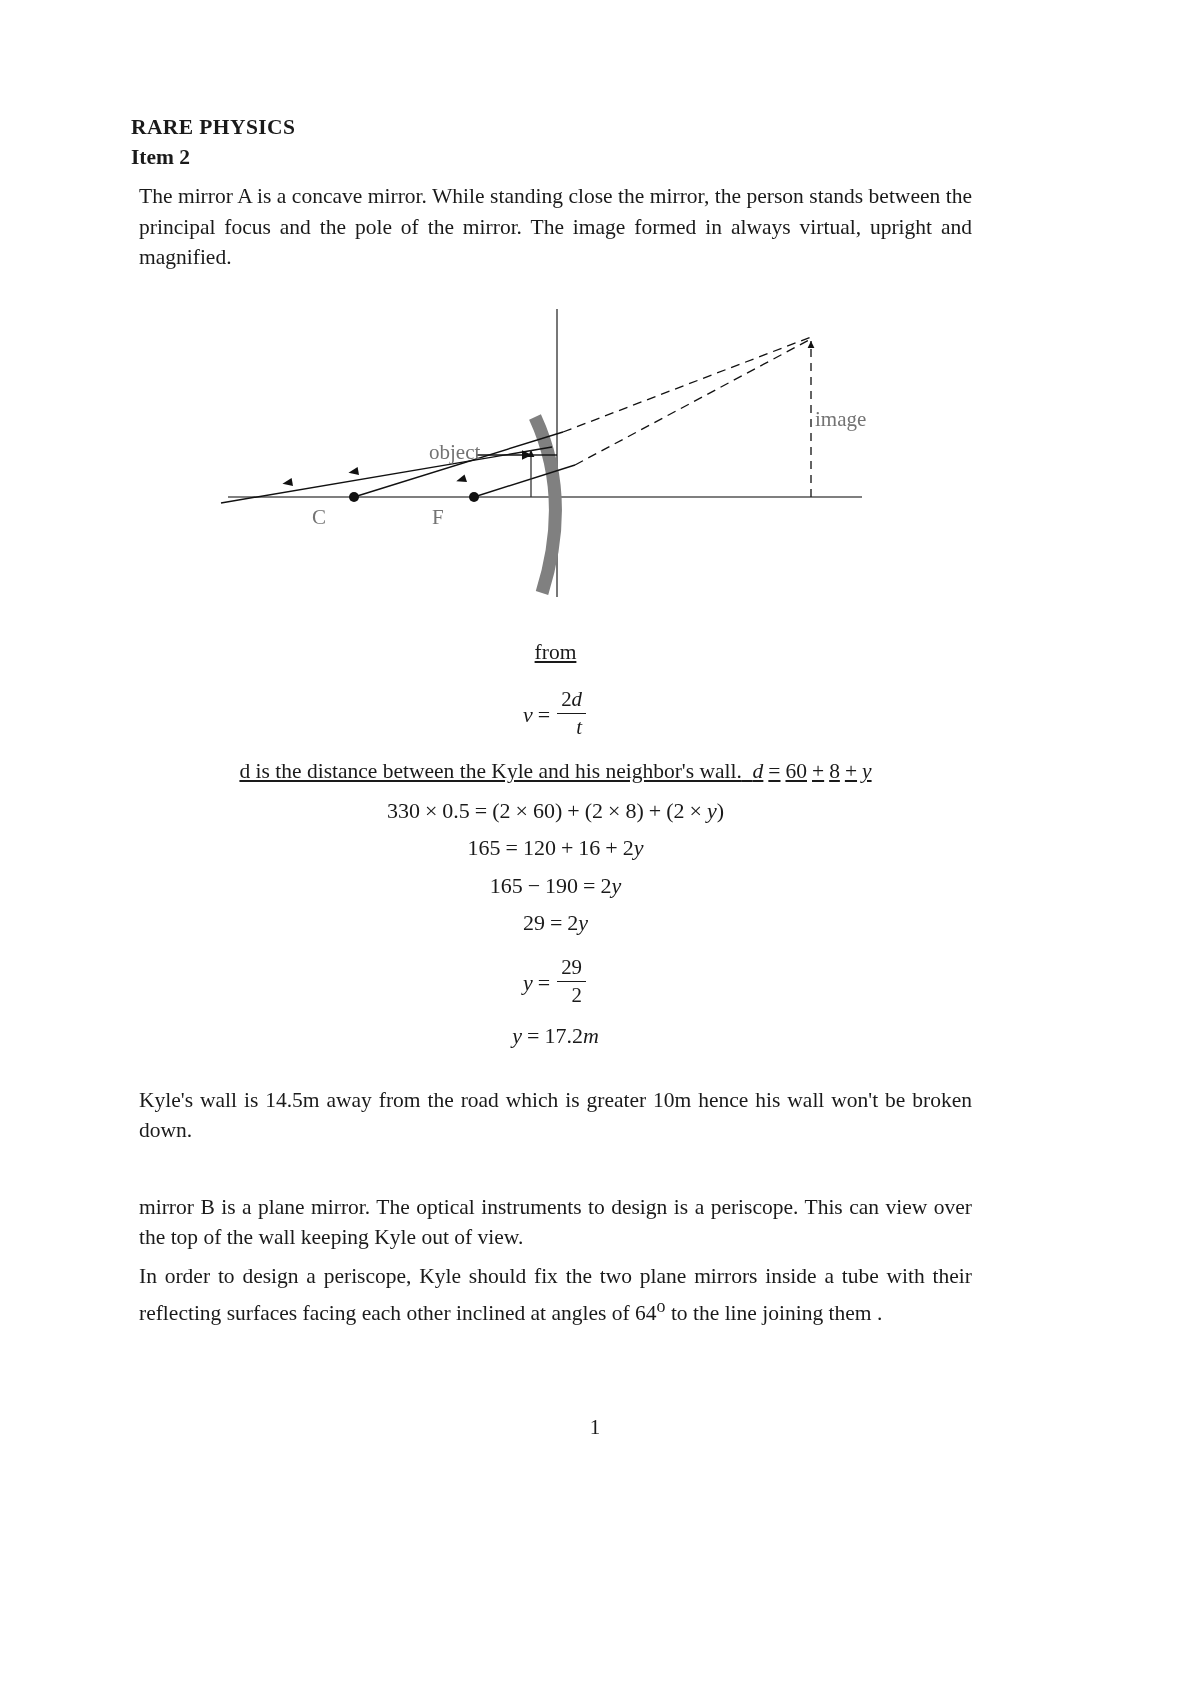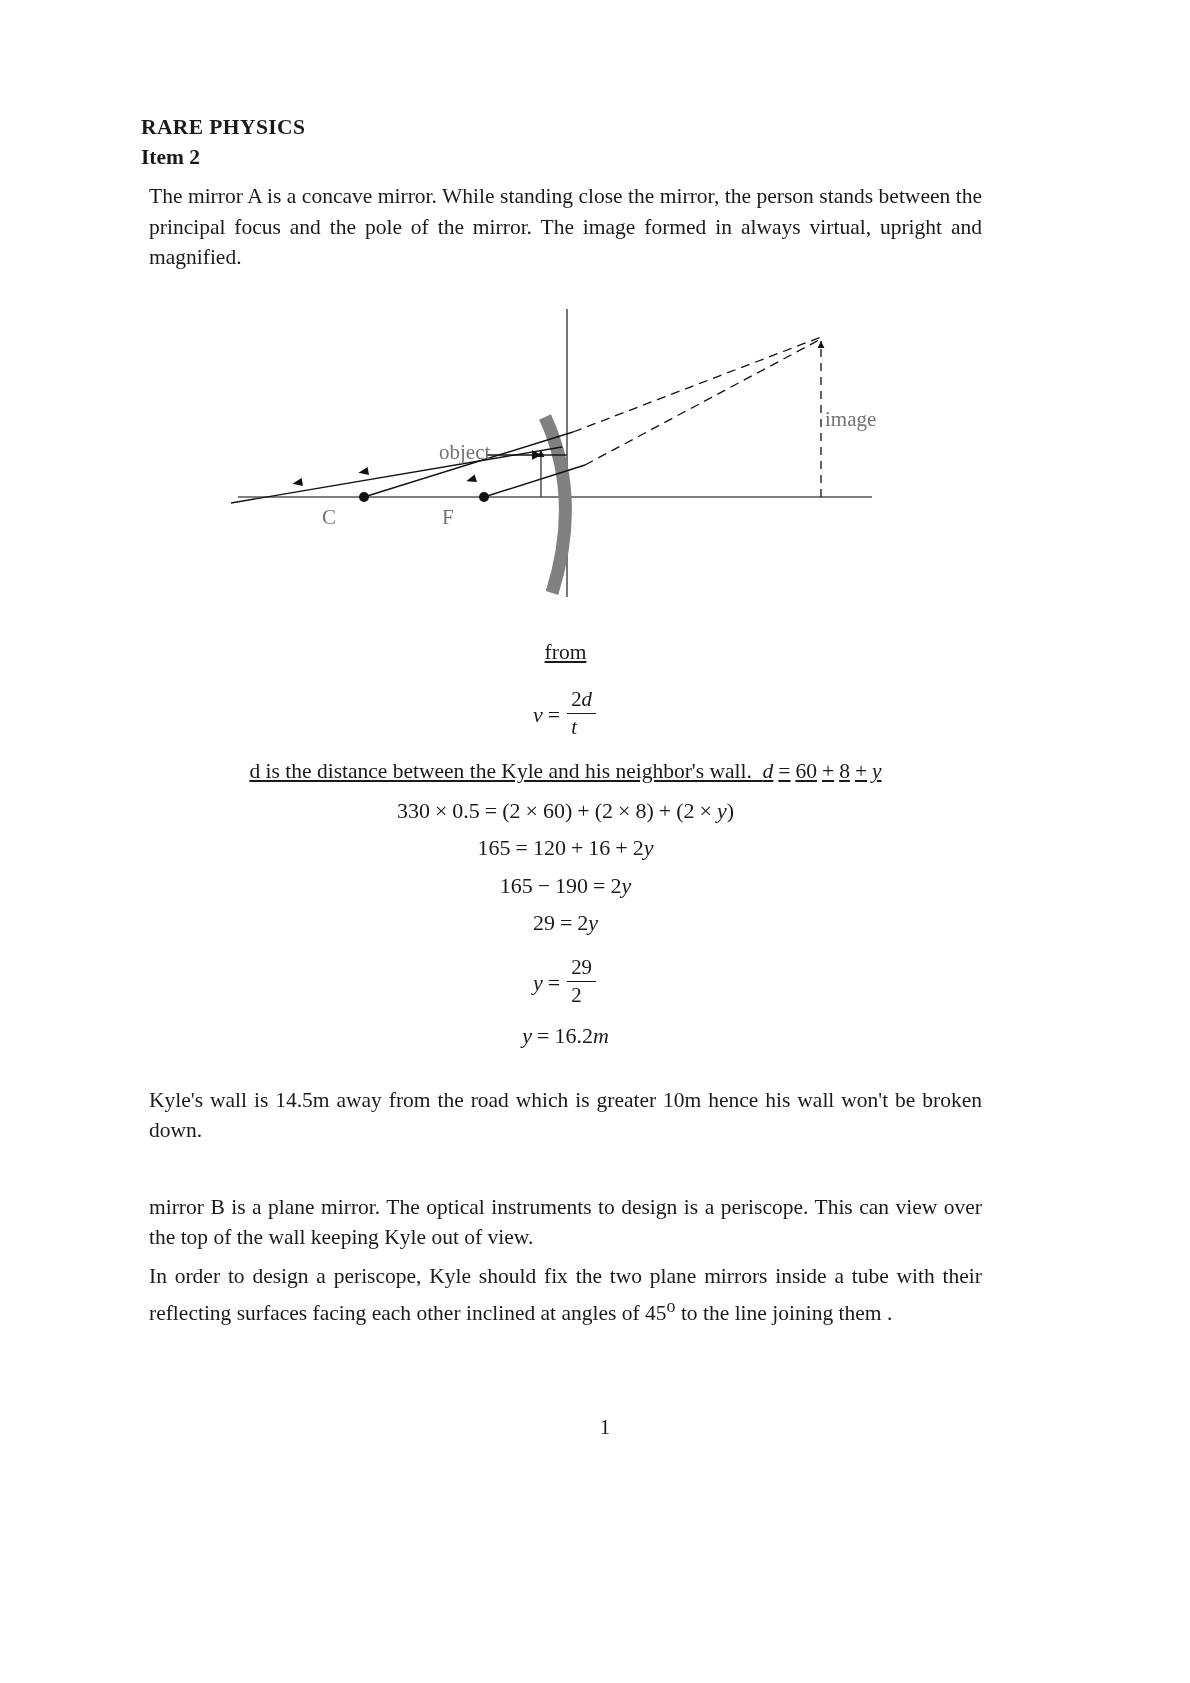--- a/index.html
+++ b/index.html
@@ -10,21 +10,21 @@
   body {
     width: 1190px;
     height: 1683px;
     position: relative;
     font-family: "Liberation Serif", "DejaVu Serif", serif;
     color: #1a1a1a;
     overflow: hidden;
   }
   .page {
     position: absolute;
-    left: 10px; top: 0;
+    left: 0; top: 0;
     width: 1116px;
     height: 1683px;
     border-radius: 7px;
   }
   .content {
     position: absolute;
     left: 131px;
     top: 112px;
     width: 849px;
   }
@@ -77,21 +77,21 @@
     line-height: 1.1;
     margin: 0;
     font-family: "Liberation Serif", "DejaVu Serif", serif;
   }
   .mi { font-style: italic; }
   .mn { font-style: normal; }
   .mo { font-style: normal; padding: 0 5px; }
   .frac {
     display: inline-block;
     vertical-align: -0.52em;
-    text-align: left;
+    text-align: right;
     margin: 0 2px;
   }
   .frac .num {
     display: block;
     padding: 0 4px 1px 4px;
     border-bottom: 1.3px solid #1a1a1a;
     font-size: 0.95em;
     line-height: 1.18;
   }
   .frac .den {
@@ -206,31 +206,31 @@
 
       <div class="math-line eq-row">
         <span class="mn">29</span><span class="mo">=</span><span class="mn">2</span><span class="mi">y</span>
       </div>
 
       <div class="math-line eq-row-frac">
         <span class="mi">y</span><span class="mo">=</span><span class="frac"><span class="num mn">29</span><span class="den mn">2</span></span>
       </div>
 
       <div class="math-line eq-row">
-        <span class="mi">y</span><span class="mo">=</span><span class="mn">16.2</span><span class="mi">m</span>
+        <span class="mi">y</span><span class="mo">=</span><span class="mn">17.2</span><span class="mi">m</span>
       </div>
 
     </div>
 
     <div class="small-gap"></div>
 
     <p class="body-par">Kyle's wall is 14.5m away from the road which is greater 10m hence his wall won't be broken down.</p>
 
     <div class="par-gap"></div>
 
     <p class="body-par">mirror B is a plane mirror. The optical instruments to design is a periscope. This can view over the top of the wall keeping Kyle out of view.</p>
 
-    <p class="body-par"><span>In order to design a periscope, Kyle should fix the two plane mirrors inside a tube with their reflecting surfaces facing each other inclined at angles of 45</span><sup>o</sup><span> to the line joining them .</span></p>
+    <p class="body-par"><span>In order to design a periscope, Kyle should fix the two plane mirrors inside a tube with their reflecting surfaces facing each other inclined at angles of 64</span><sup>o</sup><span> to the line joining them .</span></p>
 
   </div>
 
   <div class="pagenum">1</div>
 </div>
 
 </body></html>

